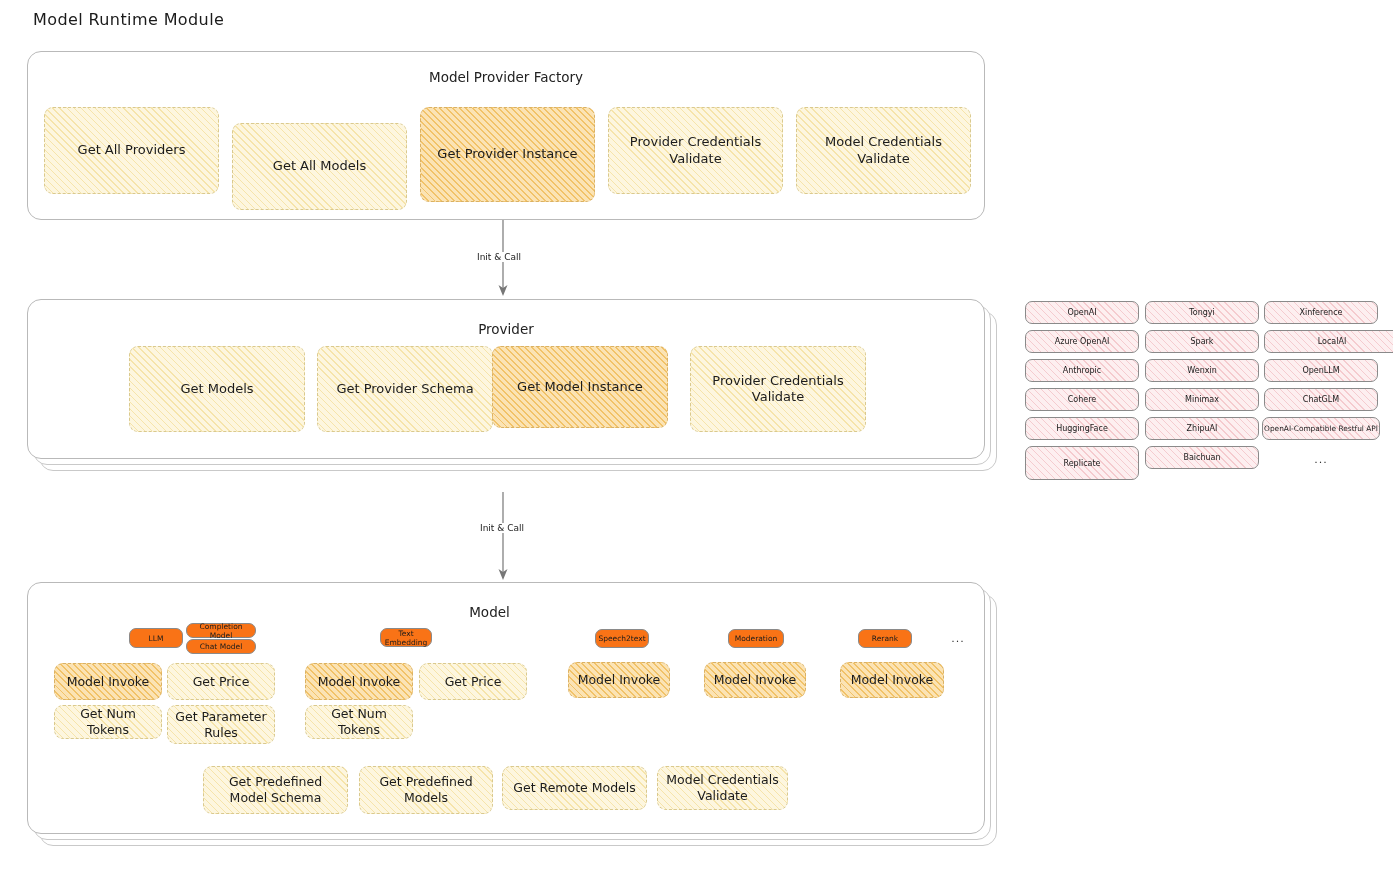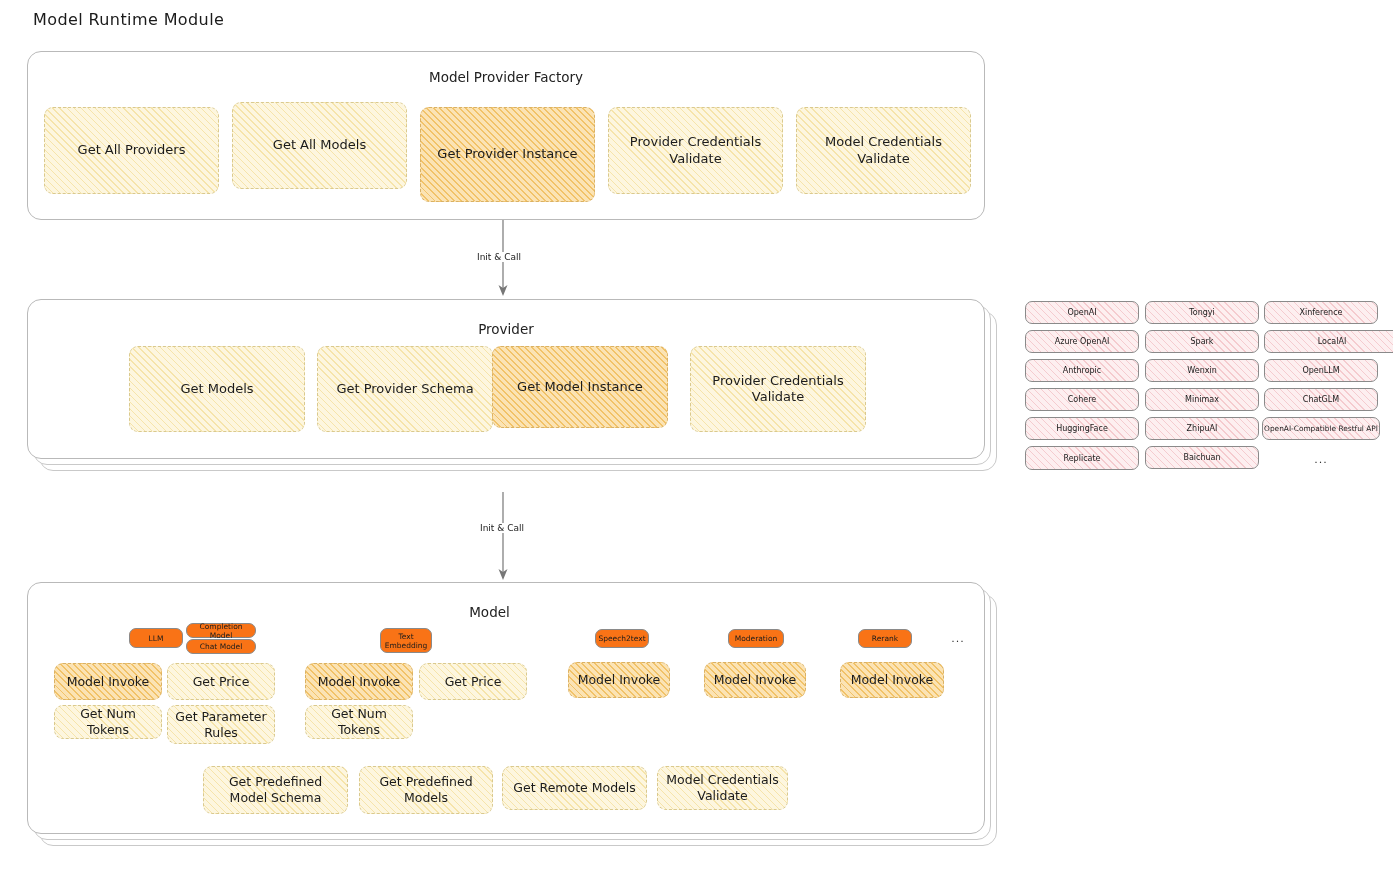--- a/index.html
+++ b/index.html
@@ -182,21 +182,21 @@
 
   <div class="page-title">Model Runtime Module</div>
 
   <div class="group" style="left:27px; top:51px; width:958px; height:169px;">
   </div>
   <div class="group-title" style="left:27px; top:69px; width:958px;">Model Provider Factory</div>
 
   <div class="node big fill-yellow" style="left:44px; top:107px; width:175px; height:87px;">
     <span>Get All Providers</span>
   </div>
-  <div class="node big fill-yellow" style="left:232px; top:102px; width:175px; height:87px;">
+  <div class="node big fill-yellow" style="left:232px; top:123px; width:175px; height:87px;">
     <span>Get All Models</span>
   </div>
   <div class="node big fill-orange" style="left:420px; top:107px; width:175px; height:95px;">
     <span>Get Provider Instance</span>
   </div>
   <div class="node big fill-yellow" style="left:608px; top:107px; width:175px; height:87px;">
     <span>Provider Credentials Validate</span>
   </div>
   <div class="node big fill-yellow" style="left:796px; top:107px; width:175px; height:87px;">
     <span>Model Credentials Validate</span>
@@ -237,21 +237,21 @@
   </div>
   <div class="chip fill-pink" style="left:1025px; top:359px; width:114px; height:23px;">
     <span>Anthropic</span>
   </div>
   <div class="chip fill-pink" style="left:1025px; top:388px; width:114px; height:23px;">
     <span>Cohere</span>
   </div>
   <div class="chip fill-pink" style="left:1025px; top:417px; width:114px; height:23px;">
     <span>HuggingFace</span>
   </div>
-  <div class="chip fill-pink" style="left:1025px; top:446px; width:114px; height:24px;justify-content:center;">
+  <div class="chip fill-pink" style="left:1025px; top:446px; width:114px; height:34px;justify-content:center;">
     <span>Replicate</span>
   </div>
 
   <div class="chip fill-pink" style="left:1145px; top:301px; width:114px; height:23px;">
     <span>Tongyi</span>
   </div>
   <div class="chip fill-pink" style="left:1145px; top:330px; width:114px; height:23px;">
     <span>Spark</span>
   </div>
   <div class="chip fill-pink" style="left:1145px; top:359px; width:114px; height:23px;">
@@ -303,21 +303,21 @@
   <div class="badge fill-blue" style="left:129px; top:628px; width:54px; height:20px; z-index:3;">
     <span>LLM</span>
   </div>
   <div class="badge" style="left:186px; top:623px; width:70px; height:15px; z-index:3;">
     <span>Completion Model</span>
   </div>
   <div class="badge" style="left:186px; top:639px; width:70px; height:15px; z-index:3;">
     <span>Chat Model</span>
   </div>
 
-  <div class="badge fill-blue" style="left:380px; top:628px; width:52px; height:25px; z-index:3;align-items:center;">
+  <div class="badge fill-blue" style="left:380px; top:628px; width:52px; height:19px; z-index:3;align-items:center;">
     <span>Text Embedding</span>
   </div>
 
   <div class="badge fill-blue" style="left:595px; top:629px; width:54px; height:19px; z-index:3;">
     <span>Speech2text</span>
   </div>
 
   <div class="badge fill-blue" style="left:728px; top:629px; width:56px; height:19px; z-index:3;">
     <span>Moderation</span>
   </div>

